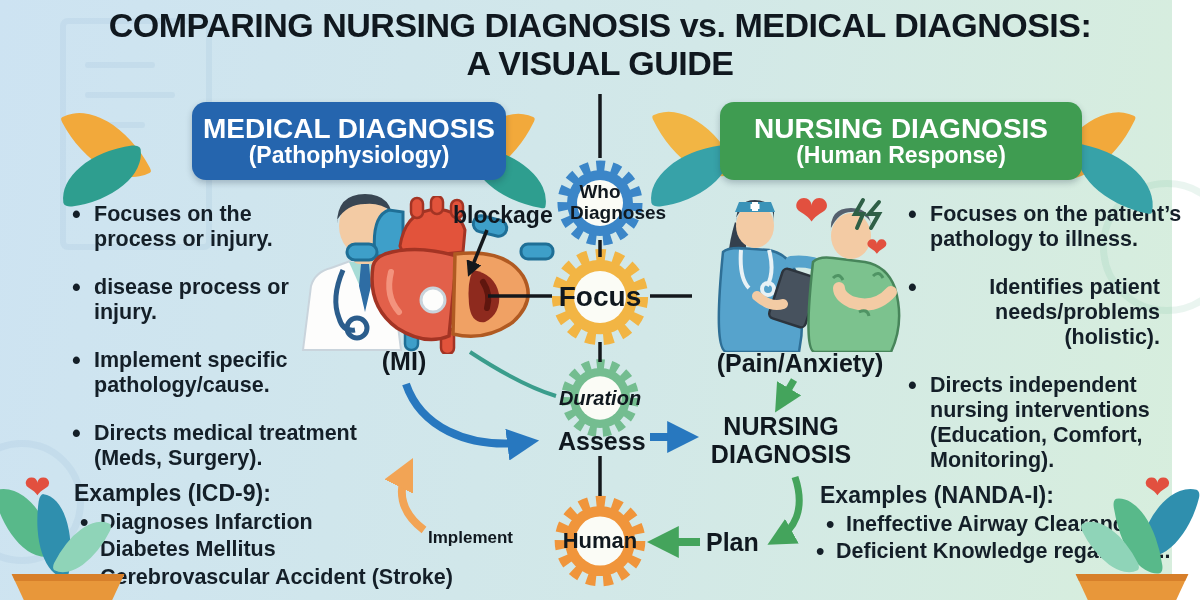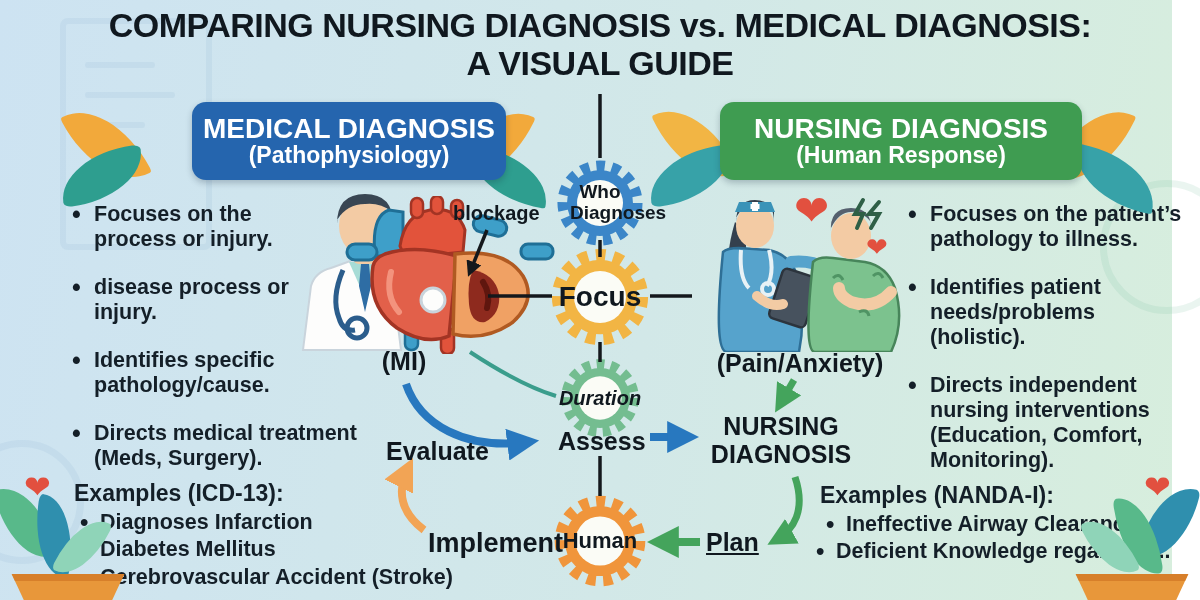--- a/index.html
+++ b/index.html
@@ -79,36 +79,36 @@
     <div class="l2">(Pathophysiology)</div>
   </div>
   <div class="abs banner" style="left:720px;top:102px;width:362px;height:78px;background:#3f9c51;">
     <div class="l1">NURSING DIAGNOSIS</div>
     <div class="l2">(Human Response)</div>
   </div>
 
   <ul class="blist abs" style="left:72px;top:202px;width:252px;">
     <li>Focuses on the process or injury.</li>
     <li>disease process or injury.</li>
-    <li>Identifies specific pathology/cause.</li>
+    <li>Implement specific pathology/cause.</li>
     <li style="width:300px;">Directs medical treatment (Meds, Surgery).</li>
   </ul>
 
   <div class="abs" style="left:74px;top:480px;width:440px;">
-    <div class="ex-title">Examples (ICD-13):</div>
+    <div class="ex-title">Examples (ICD-9):</div>
     <ul class="elist">
       <li>Diagnoses Infarction</li>
       <li>Diabetes Mellitus</li>
       <li>Cerebrovascular Accident (Stroke)</li>
     </ul>
   </div>
 
   <ul class="blist abs" style="left:908px;top:202px;width:280px;">
     <li>Focuses on the patient’s pathology to illness.</li>
-    <li style="width:230px;">Identifies patient needs/problems (holistic).</li>
+    <li style="width:230px;text-align:right;">Identifies patient needs/problems (holistic).</li>
     <li style="width:262px;">Directs independent nursing interventions (Education, Comfort, Monitoring).</li>
   </ul>
 
   <div class="abs" style="left:820px;top:482px;width:380px;">
     <div class="ex-title">Examples (NANDA-I):</div>
     <ul class="elist">
       <li>Ineffective Airway Clearance</li>
       <li style="margin-left:-10px;">Deficient Knowledge regarding...</li>
     </ul>
   </div>
@@ -237,26 +237,25 @@
 
   <div class="abs gear" style="left:551px;top:492px;width:98px;height:98px;">
     <svg width="98" height="98" viewBox="0 0 120 120">
       <circle cx="60" cy="60" r="48" fill="none" stroke-width="15" stroke-dasharray="11 9.1" stroke="#f0953b"></circle>
       <circle cx="60" cy="60" r="43" fill="#f0953b"></circle>
       <circle cx="60" cy="60" r="30" fill="#fbfcf6"></circle>
     </svg>
     <div class="gear-label" style="font-size:22px;">Human</div>
   </div>
 
-  <div class="abs flabel" style="left:453px;top:202px;font-size:20px;">blockage</div>
+  <div class="abs flabel" style="left:453px;top:202px;font-size:23px;">blockage</div>
   <div class="abs flabel" style="left:378px;top:347px;width:52px;text-align:center;font-size:25px;">(MI)</div>
-  <div class="abs flabel" style="left:386px;top:437px;font-size:25px;">Evaluate</div>
-  <div class="abs flabel" style="left:428px;top:528px;font-size:27px;">Implement</div>
+  <div class="abs flabel" style="left:428px;top:528px;font-size:17px;">Implement</div>
   <div class="abs flabel" style="left:558px;top:427px;width:84px;text-align:right;font-size:25px;">Assess</div>
-  <div class="abs flabel" style="left:706px;top:528px;font-size:25px;text-decoration:underline;">Plan</div>
+  <div class="abs flabel" style="left:706px;top:528px;font-size:25px;">Plan</div>
   <div class="abs flabel" style="left:714px;top:349px;width:172px;text-align:center;font-size:25px;">(Pain/Anxiety)</div>
   <div class="abs flabel" style="left:693px;top:412px;width:176px;text-align:center;font-size:25px;line-height:1.12;">NURSING DIAGNOSIS</div>
 
   <div class="abs" style="left:0;top:462px;width:160px;height:138px;z-index:2;">
     <span class="pleaf" style="left:2px;top:22px;width:46px;height:78px;background:#58b98a;transform:rotate(-14deg);"></span>
     <span class="pleaf" style="left:34px;top:34px;width:40px;height:80px;background:#2f8fae;transform:rotate(8deg);"></span>
     <span class="pleaf" style="left:64px;top:52px;width:36px;height:66px;background:#8fd4b8;transform:rotate(26deg);border-radius:95% 10% 95% 10%;"></span>
     <span class="heart-glyph" style="" left=""></span>
     <span class="heart-glyph" style="left:24px;top:6px;font-size:32px;">❤</span>
     <div class="pot" style="left:4px;top:112px;width:128px;height:26px;clip-path:polygon(6% 0,94% 0,82% 100%,18% 100%);"></div>

